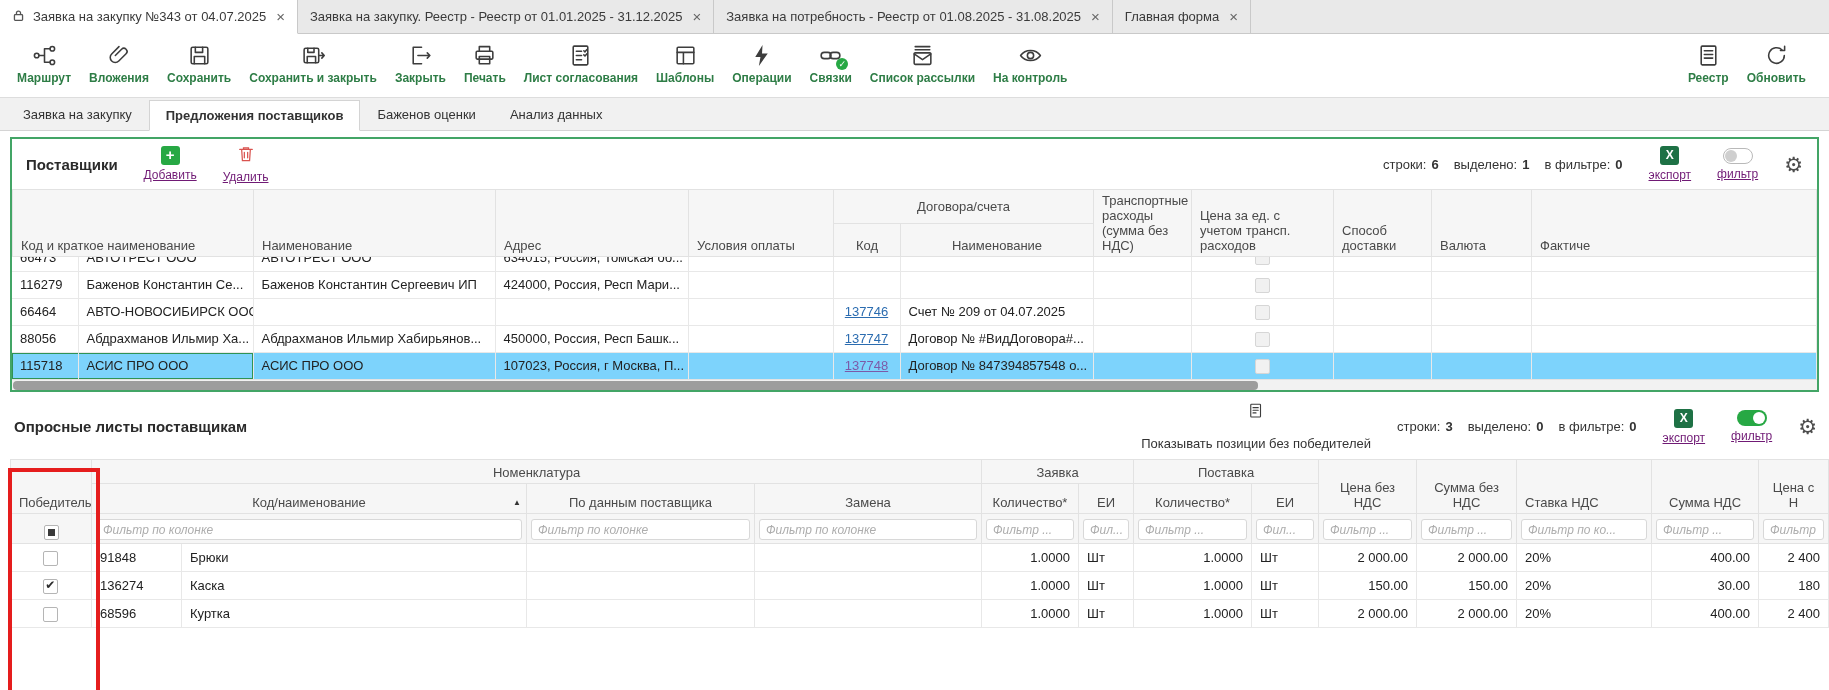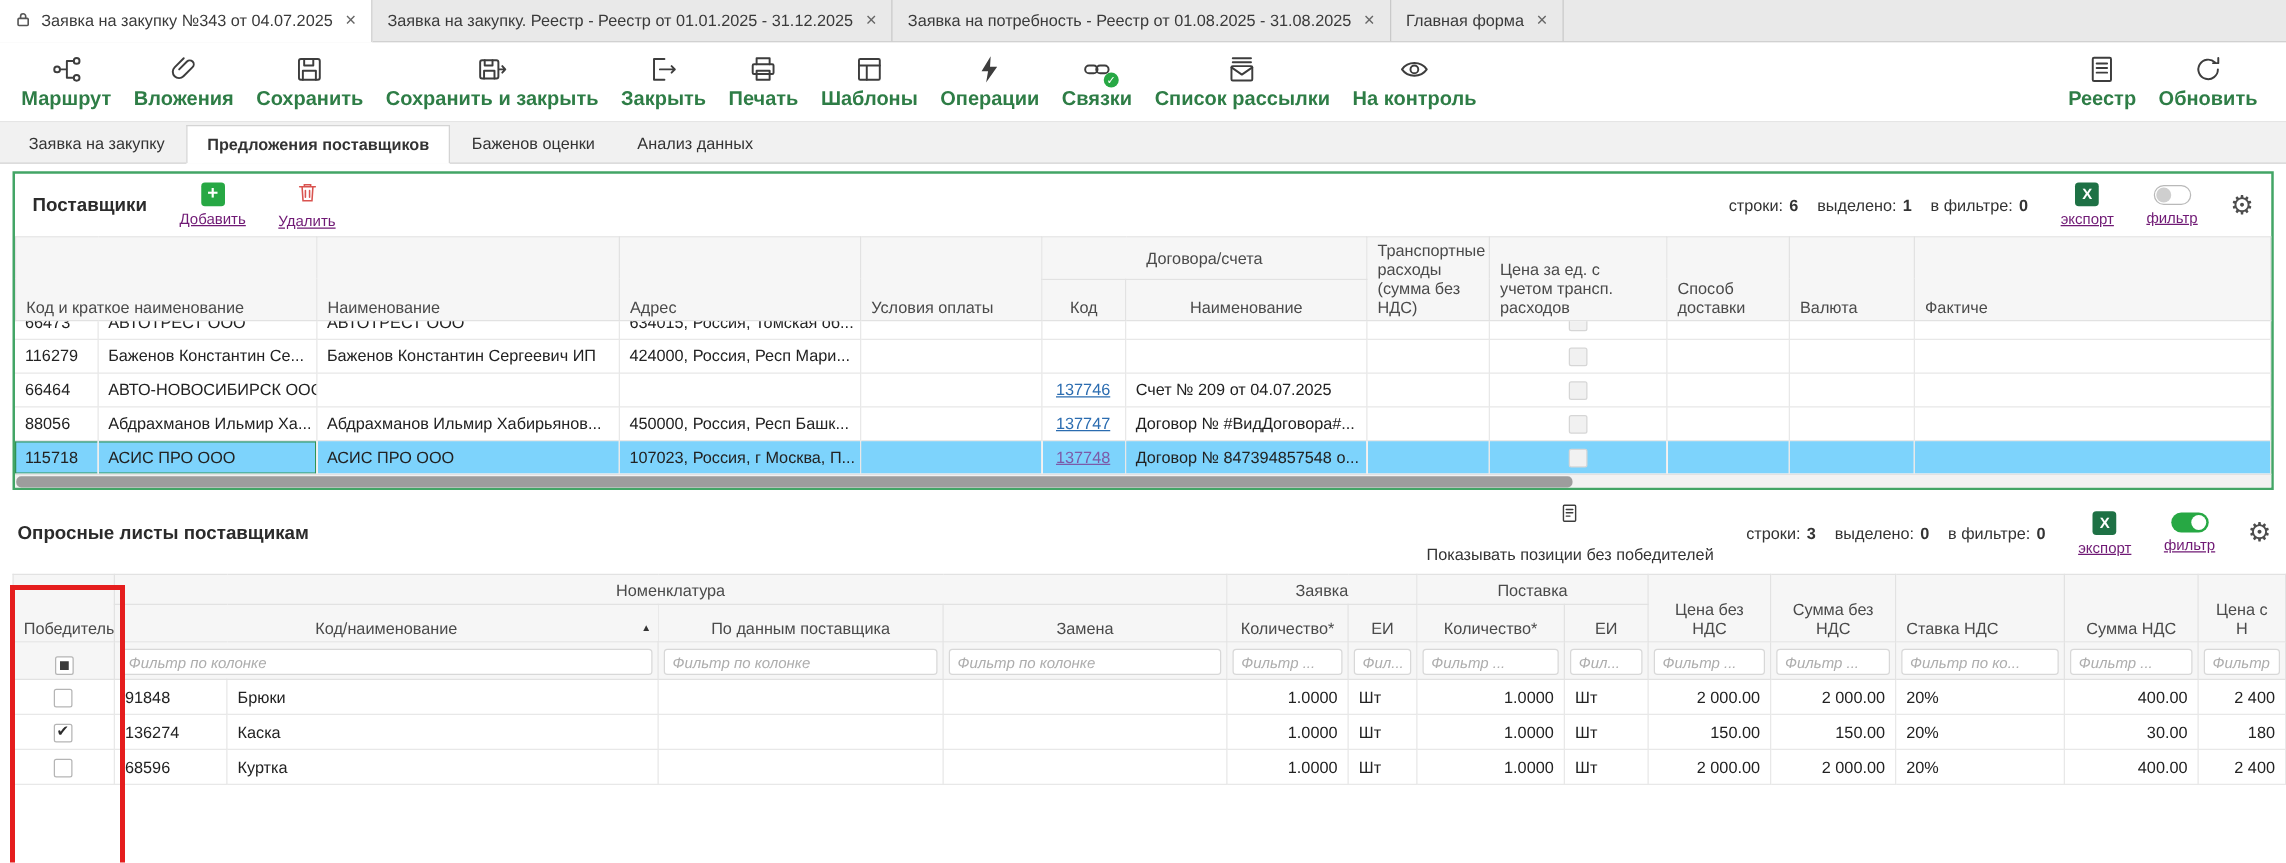--- a/index.html
+++ b/index.html
@@ -13,21 +13,21 @@
   .tabbar { display:flex; background:#e9e9e9; border-bottom:1px solid #c9c9c9; height:34px; }
   .wtab { display:flex; align-items:center; gap:8px; padding:0 12px; border-right:1px solid #c9c9c9;
           color:#3a3a3a; cursor:pointer; white-space:nowrap; }
   .wtab.active { background:#fff; margin-bottom:-1px; border-bottom:1px solid #fff; }
   .wtab-close { color:#666; font-size:15px; line-height:1; margin-left:2px; cursor:pointer; }
   .lock svg { width:13px; height:13px; stroke:#555; fill:none; stroke-width:1.6; }
   
   .toolbar { display:flex; align-items:flex-start; padding:6px 14px 4px 8px; height:64px;
              background:#fff; border-bottom:1px solid #ddd; }
   .tbtn { display:flex; flex-direction:column; align-items:center; gap:3px; padding:2px 9px; cursor:pointer; }
-  .tlabel { font-size:16px; font-weight:700; color:#2e7d46; white-space:nowrap;text-align:center; }
+  .tlabel { font-size:12px; font-weight:700; color:#2e7d46; white-space:nowrap;text-align:center; }
   .ticon { height:26px; display:flex; align-items:center; position:relative; }
   .ticon svg { width:25px; height:25px; stroke:#3d3d3d; stroke-width:1.5; fill:none;
                stroke-linecap:round; stroke-linejoin:round; }
   .ticon svg .fill { fill:#3d3d3d; stroke:none; }
   .badge-check { position:absolute; right:-5px; bottom:-2px; width:12px; height:12px; border-radius:50%;
                  background:#27a844; color:#fff; font-size:9px; line-height:12px; text-align:center; }
   .tb-right { margin-left:auto; display:flex; }
   
   .formtabs { display:flex; align-items:flex-end; background:#f1f1f1; border-bottom:1px solid #d4d4d4;
               padding-left:6px; height:33px; }
@@ -184,20 +184,30 @@
           <path d="M7 8 V3.5 h10 V8"></path>
           <rect x="4" y="8" width="16" height="7.5" rx="1"></rect>
           <rect x="7" y="13" width="10" height="7"></rect>
         </svg>
       </span>
     <span class="tlabel">Печать</span>
   </div>
   <div class="tbtn">
     <span class="ticon">
         <svg viewBox="0 0 24 24">
+          <rect x="5" y="3" width="14" height="18" rx="1"></rect>
+          <path d="M8 8 h5 M8 12 h5 M8 16 h5"></path>
+          <path d="M15.2 7.4 l1.1 1.1 1.9 -2.2 M15.2 11.4 l1.1 1.1 1.9 -2.2"></path>
+        </svg>
+      </span>
+    <span class="tlabel">Лист согласования</span>
+  </div>
+  <div class="tbtn">
+    <span class="ticon">
+        <svg viewBox="0 0 24 24">
           <rect x="4" y="4" width="16" height="16" rx="1"></rect>
           <path d="M4 9 h16 M10 9 v11"></path>
         </svg>
       </span>
     <span class="tlabel">Шаблоны</span>
   </div>
   <div class="tbtn">
     <span class="ticon">
         <svg viewBox="0 0 24 24">
           <path class="fill" d="M13 2 L6 13.5 h5 L9.5 22 L18 10 h-5.5 Z"></path>

